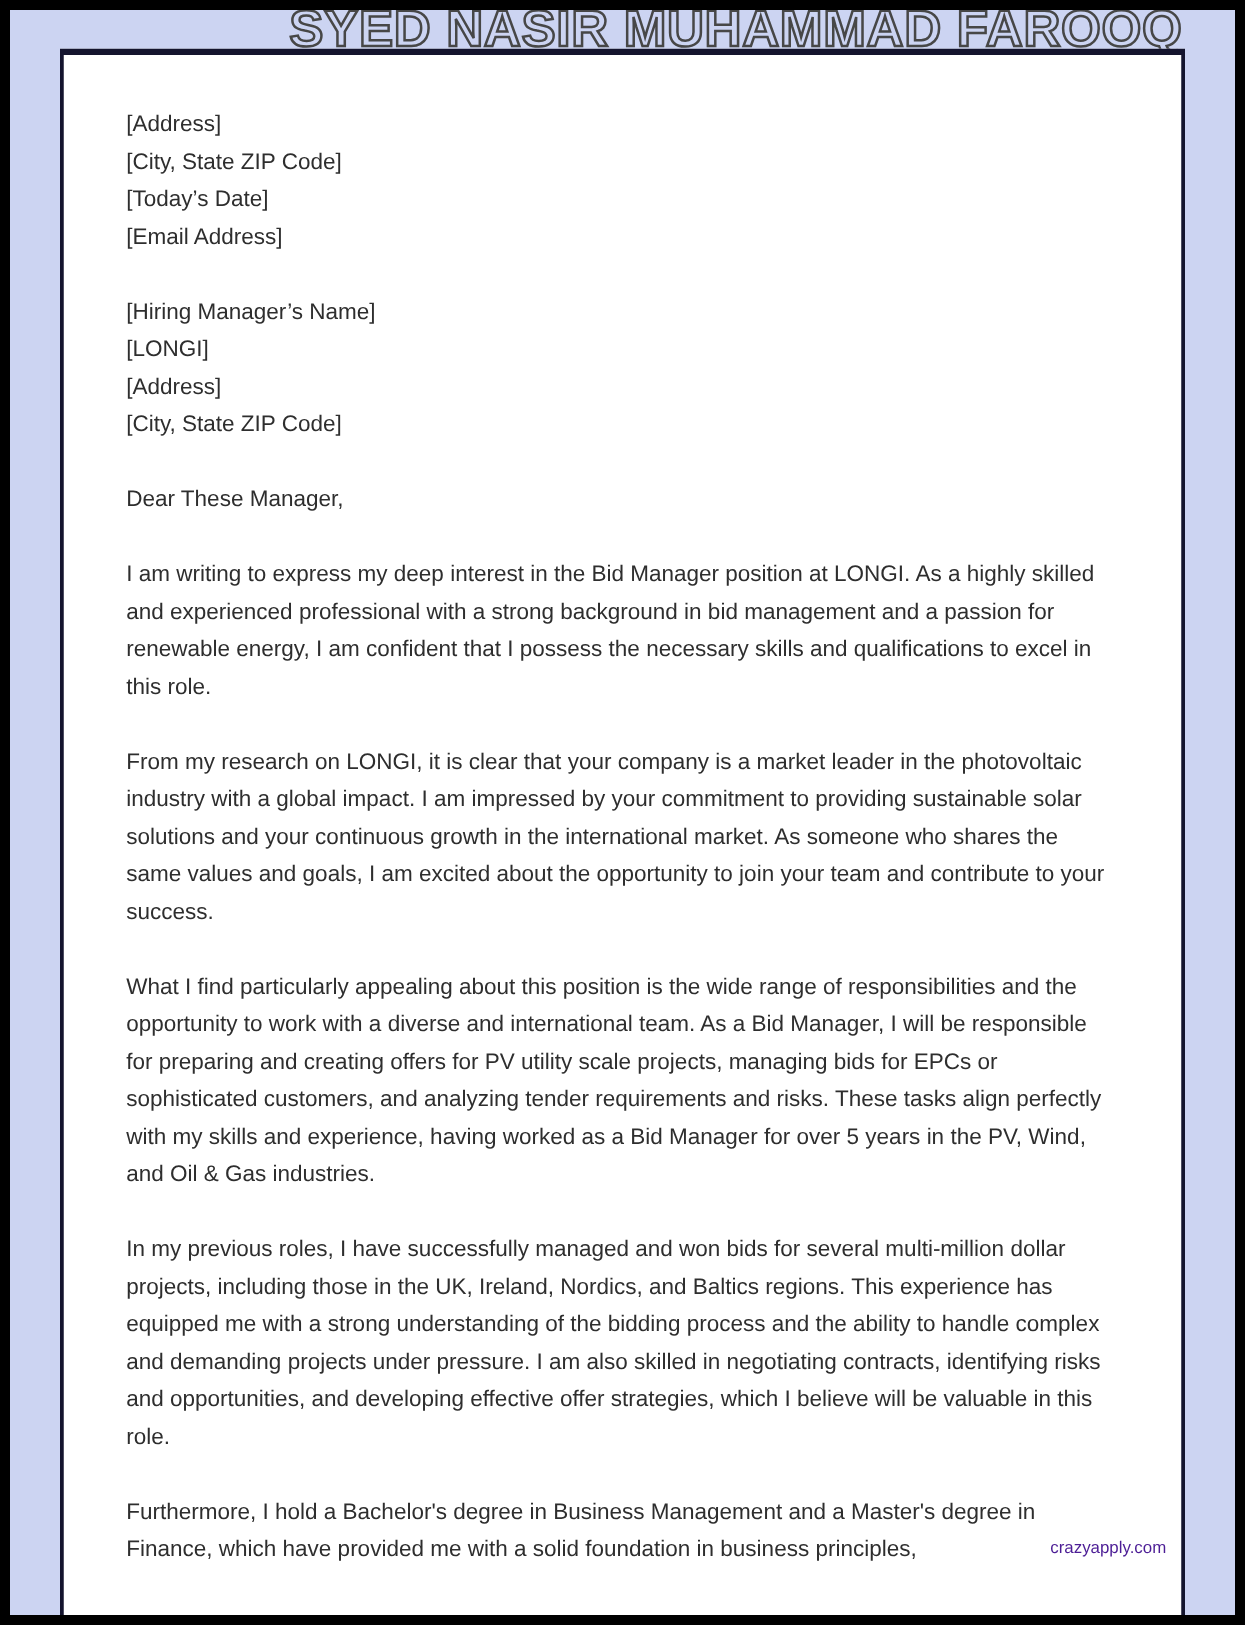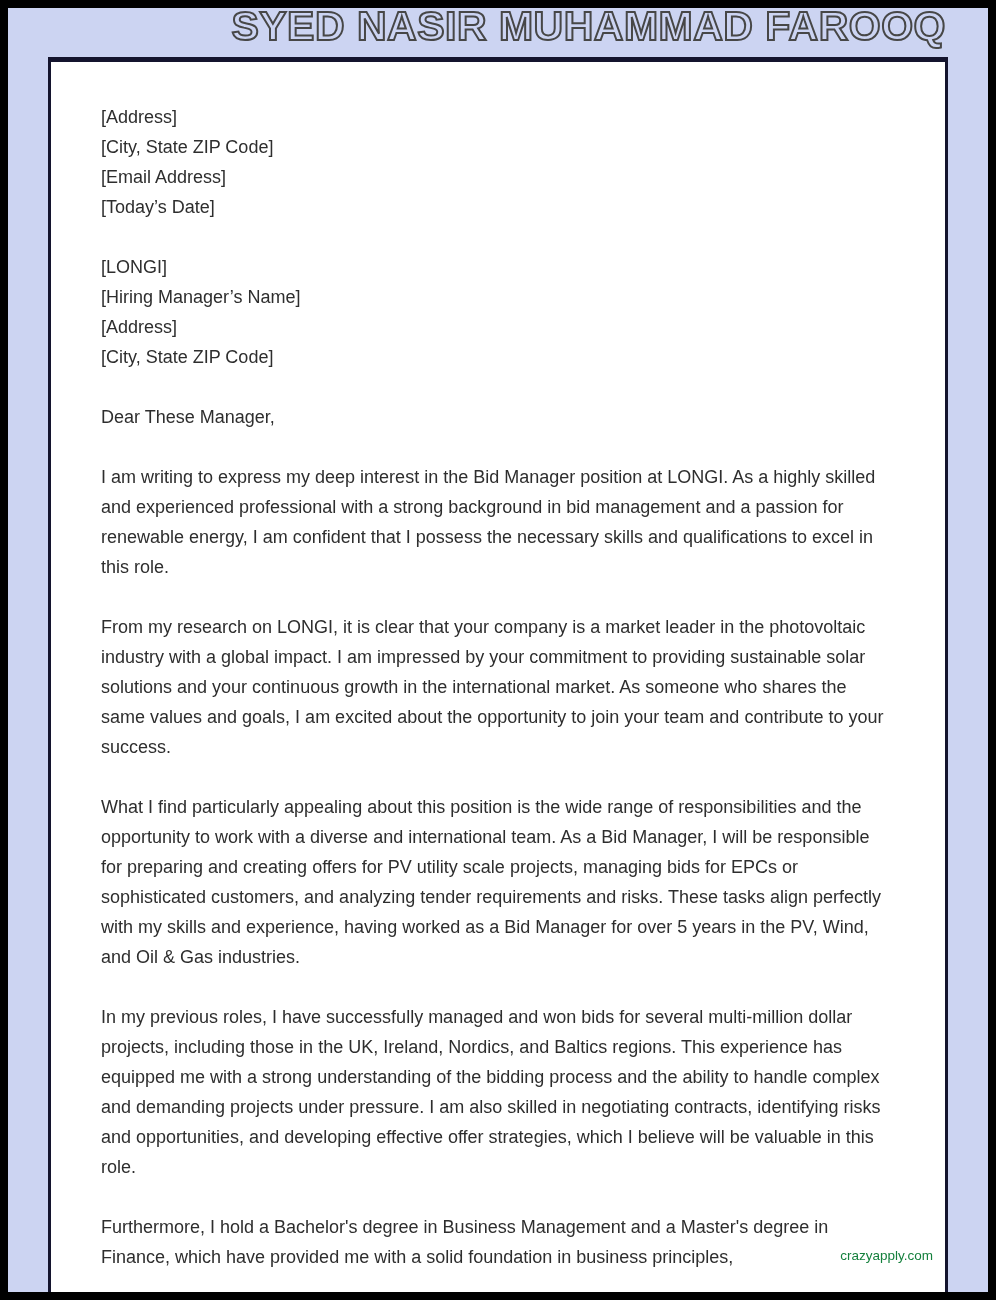--- a/index.html
+++ b/index.html
@@ -13,23 +13,23 @@
   }
   .frame {
     width: 996px;
     height: 1300px;
     border: 8px solid #000000;
     background: #ccd4f2;
     overflow: hidden;
     position: relative;
   }
   .header {
-    height: 49px;
+    height: 31px;
     display: flex;
-    align-items: flex-start;
+    align-items: center;
     justify-content: flex-end;
     padding-right: 42px;
     padding-left: 48px;
   }
   .title {
     margin: 0;
     font-size: 41px;
     line-height: 0.92;
     font-weight: 700;
     letter-spacing: 0.5px;
@@ -55,44 +55,44 @@
   }
   .block { margin: 0 0 30px 0; }
   .line { min-height: 30px; }
   .para { margin: 0 0 30px 0; }
   .watermark {
     position: absolute;
     top: 1186px;
     right: 12px;
     font-size: 13.5px;
     line-height: 16px;
-    color: #15803d;
+    color: #4c1d95;
   }
 </style>
 </head>
 <body>
 
 <div class="frame">
 
   <div class="header">
     <h1 class="title">SYED NASIR MUHAMMAD FAROOQ</h1>
   </div>
 
   <div class="page">
 
     <div class="block">
       <div class="line">[Address]</div>
       <div class="line">[City, State ZIP Code]</div>
+      <div class="line">[Today’s Date]</div>
       <div class="line">[Email Address]</div>
-      <div class="line">[Today’s Date]</div>
     </div>
 
     <div class="block">
+      <div class="line">[Hiring Manager’s Name]</div>
       <div class="line">[LONGI]</div>
-      <div class="line">[Hiring Manager’s Name]</div>
       <div class="line">[Address]</div>
       <div class="line">[City, State ZIP Code]</div>
     </div>
 
     <div class="block">
       <div class="line">Dear These Manager,</div>
     </div>
 
     <p class="para">I am writing to express my deep interest in the Bid Manager position at LONGI. As a highly skilled and experienced professional with a strong background in bid management and a passion for renewable energy, I am confident that I possess the necessary skills and qualifications to excel in this role.</p>
     <p class="para">From my research on LONGI, it is clear that your company is a market leader in the photovoltaic industry with a global impact. I am impressed by your commitment to providing sustainable solar solutions and your continuous growth in the international market. As someone who shares the same values and goals, I am excited about the opportunity to join your team and contribute to your success.</p>

